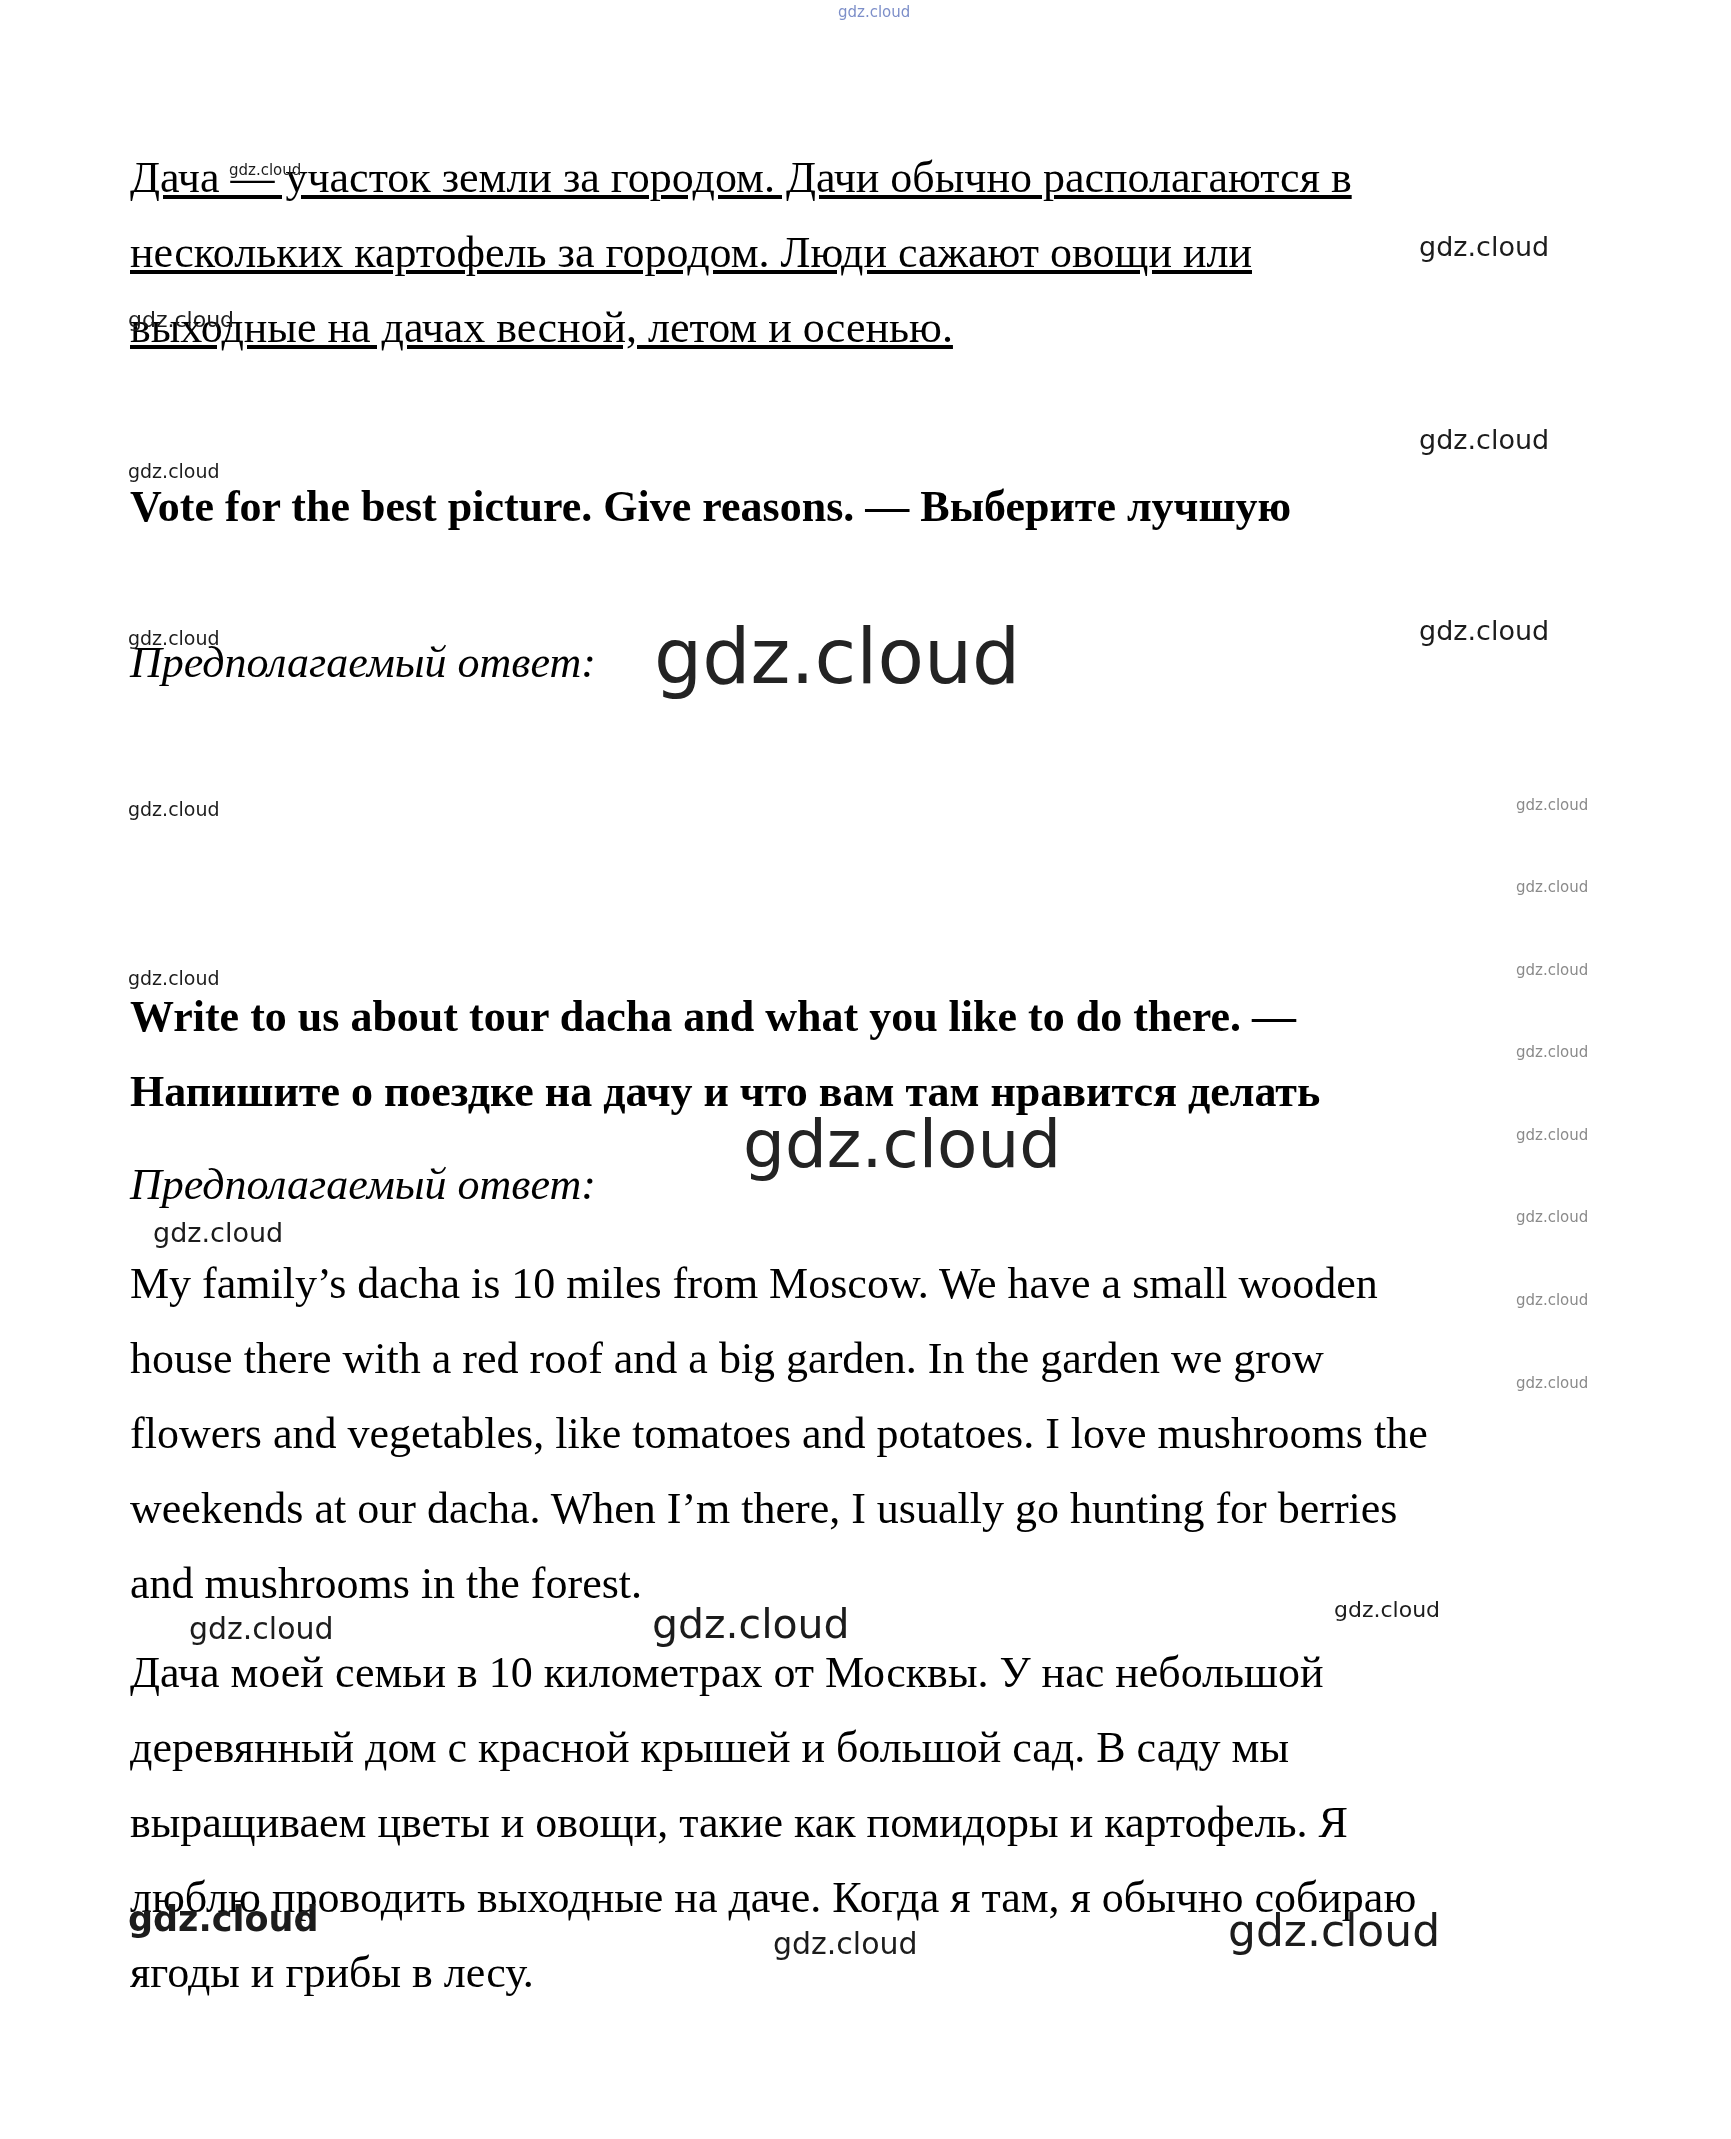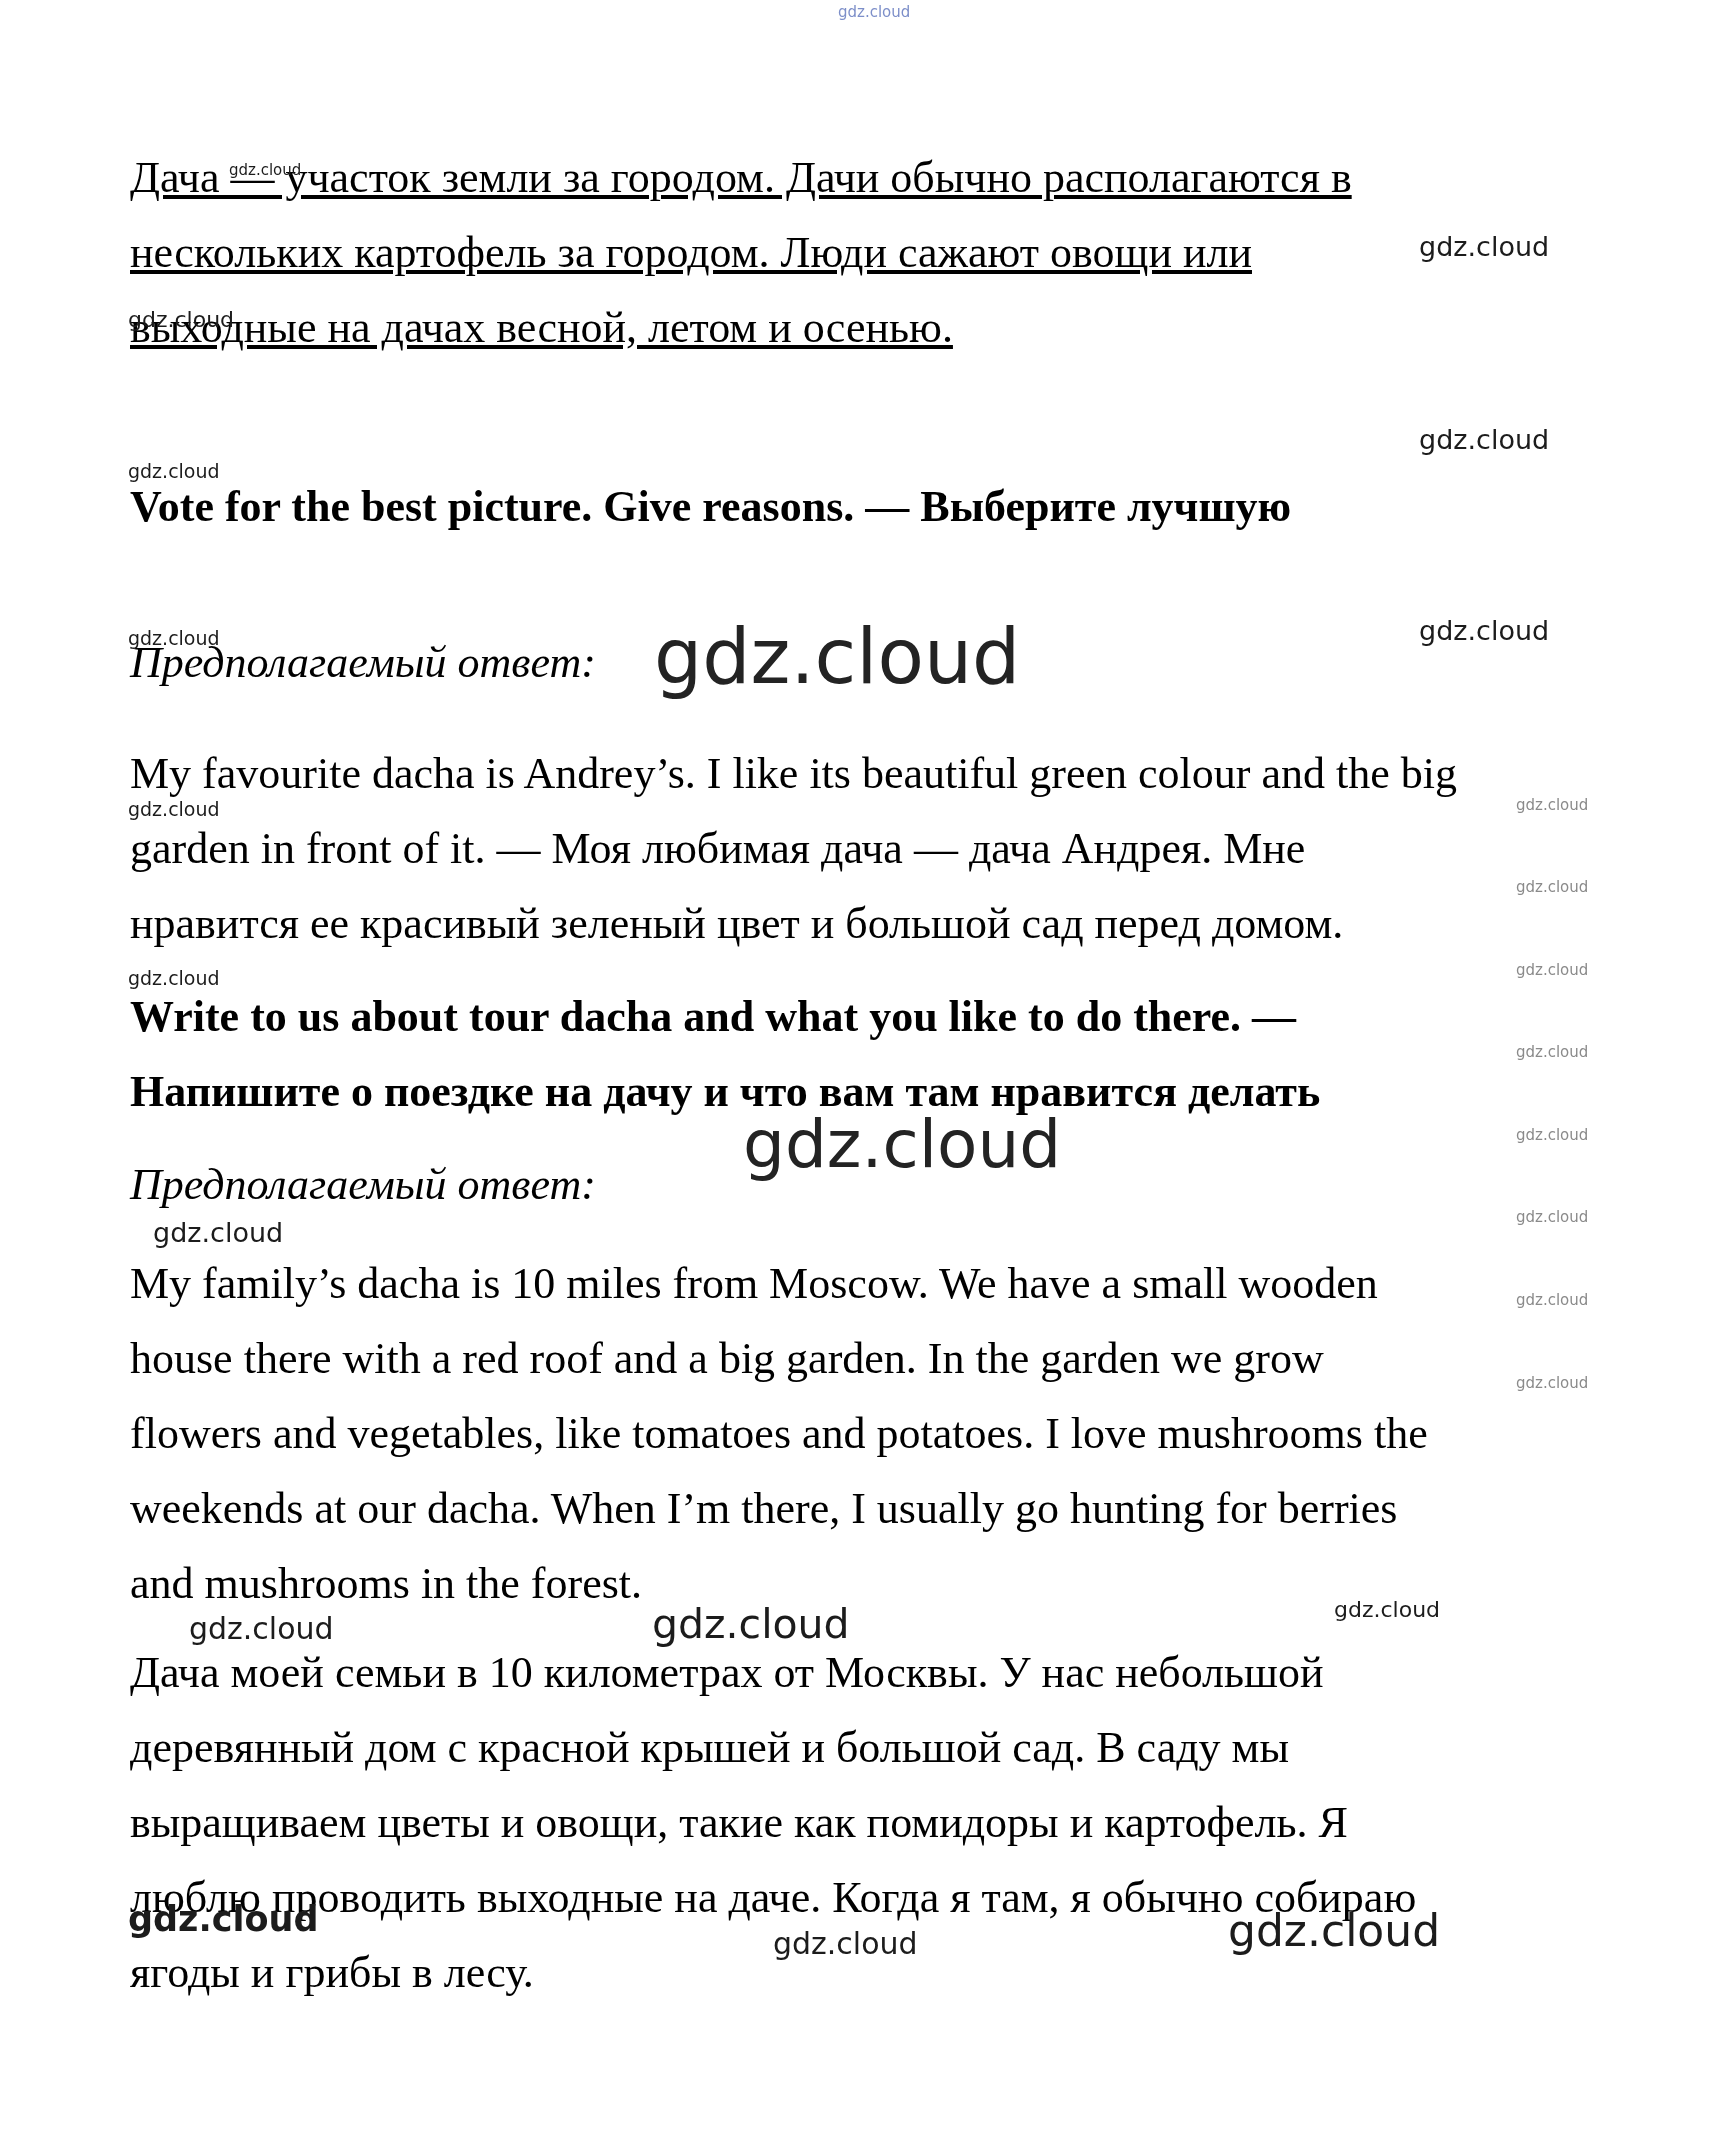--- a/index.html
+++ b/index.html
@@ -95,25 +95,20 @@
   </div>
 
   <div class="block bold" id="h1">
     <div class="line">Vote for the best picture. Give reasons. — Выберите лучшую</div>
   </div>
 
   <div class="block italic-label" id="label1">
     <div class="line">Предполагаемый ответ:</div>
   </div>
 
-  <div class="block" id="p2">
-    <div class="line">My favourite dacha is Andrey’s. I like its beautiful green colour and the big</div>
-    <div class="line">garden in front of it. — Моя любимая дача — дача Андрея. Мне</div>
-    <div class="line">нравится ее красивый зеленый цвет и большой сад перед домом.</div>
-  </div>
 
   <div class="block bold" id="h2">
     <div class="line">Write to us about tour dacha and what you like to do there. —</div>
     <div class="line">Напишите о поездке на дачу и что вам там нравится делать</div>
   </div>
 
   <div class="block italic-label" id="label2">
     <div class="line">Предполагаемый ответ:</div>
   </div>
 

